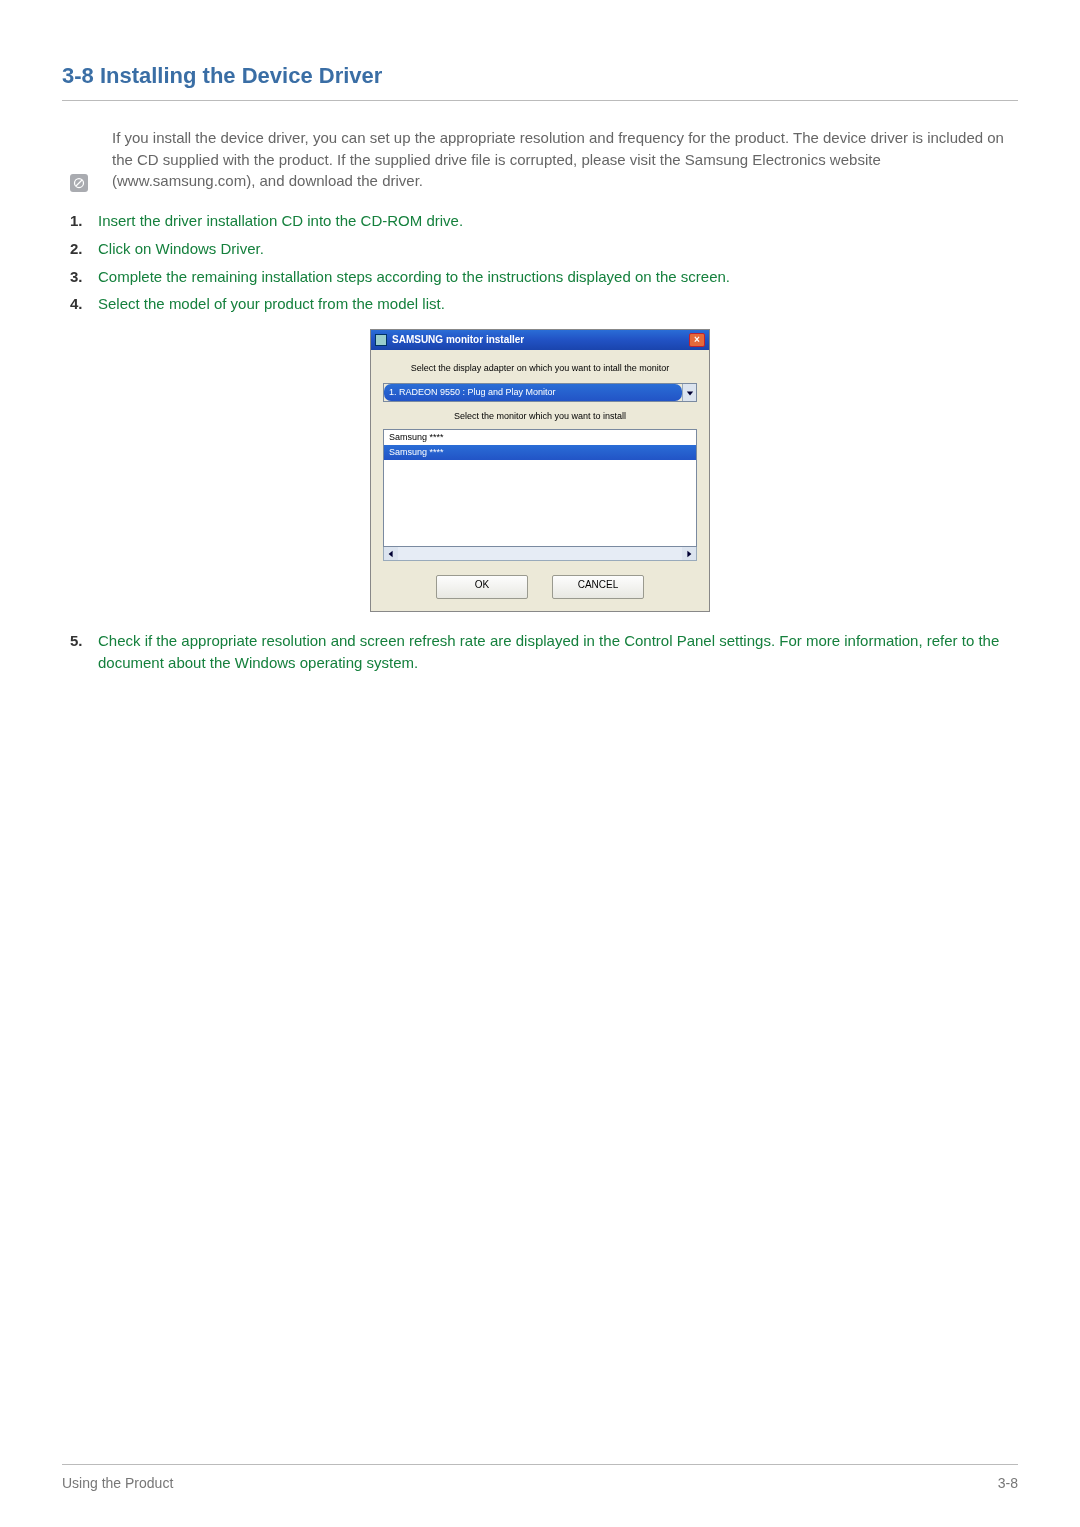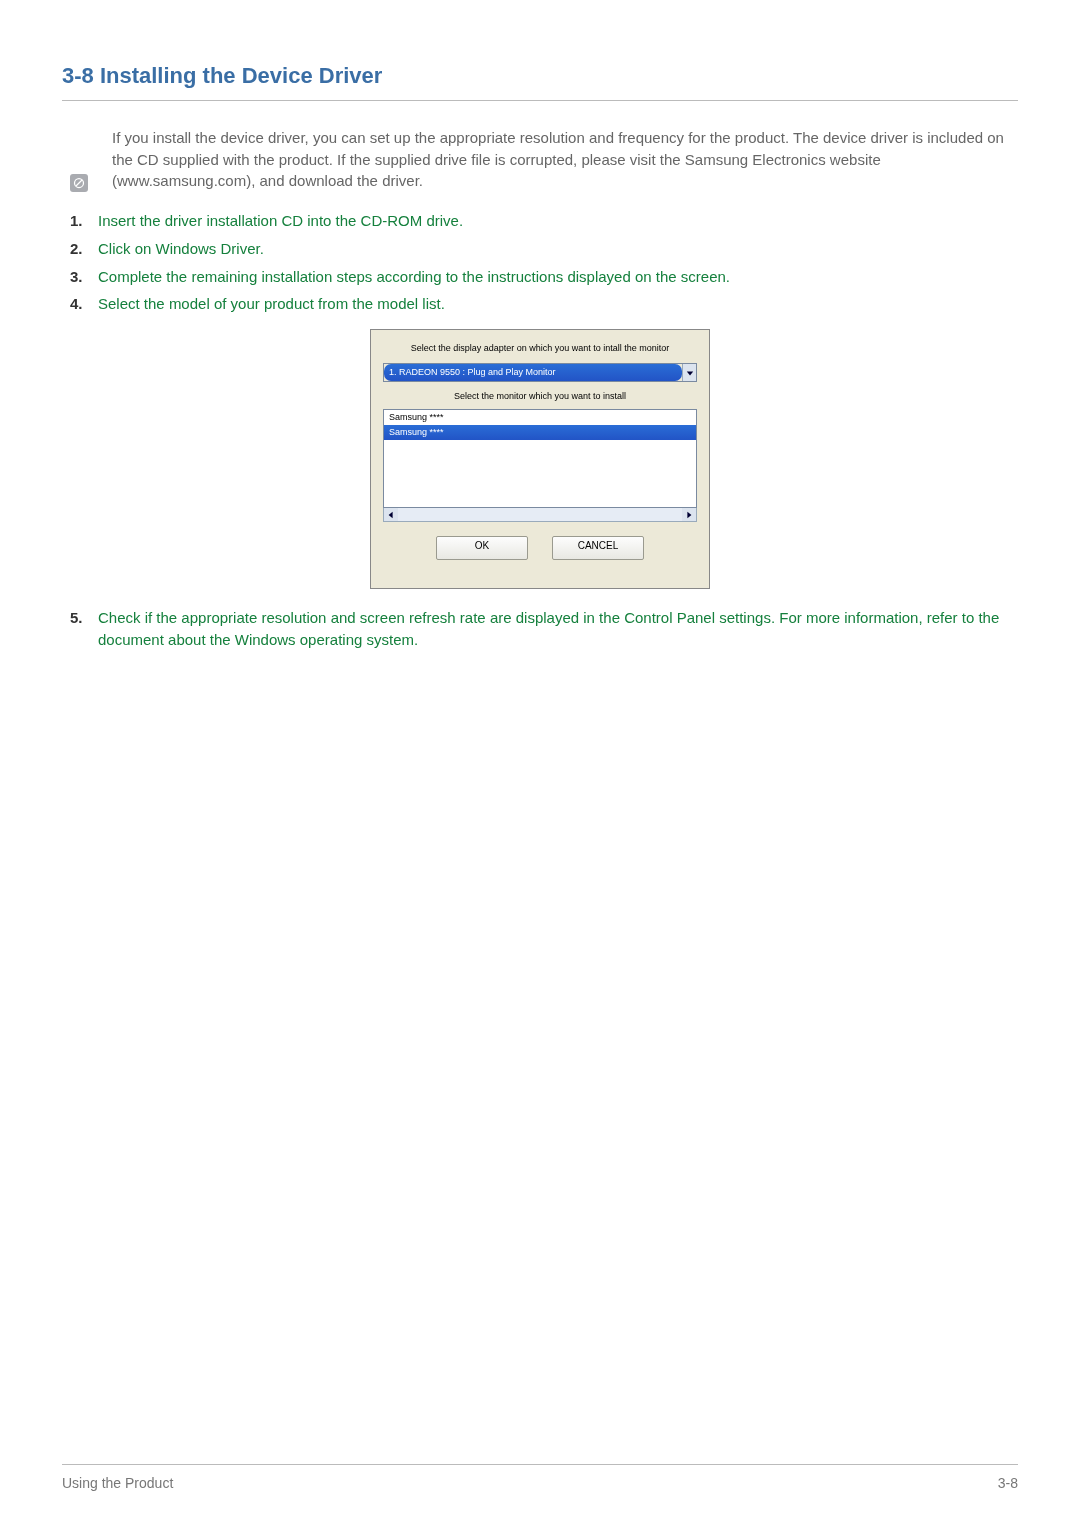--- a/index.html
+++ b/index.html
@@ -98,21 +98,21 @@
     width: 16px; height: 14px;
     background: #e66a3a;
     border: 1px solid #b23;
     border-radius: 2px;
     color:#fff;
     text-align:center;
     line-height:12px;
     font-size:10px;
     font-weight:bold;
   }
-  .dialog-body { padding: 8px 12px 28px 12px; }
+  .dialog-body { padding: 8px 12px 12px 12px; }
   .d-text1 { text-align: center; font-size: 9px; margin: 4px 0 8px; }
   .dropdown {
     display:flex; width:100%;
     border:1px solid #7a8aa0;
   }
   .dropdown .dd-sel {
     flex:1;
     background: linear-gradient(to bottom,#2a6dd6,#2254c6);
     color:#fff;
     padding:2px 5px;
@@ -122,21 +122,21 @@
   .dropdown .dd-btn {
     width:14px;
     background:#dce4ef;
     border-left:1px solid #9ab;
     display:flex;align-items:center;justify-content:center;
   }
   .dd-btn svg{width:8px;height:8px;fill:#003;}
   .d-text2 { text-align: center; font-size: 9px; margin: 8px 0 6px; }
   .listbox {
     border:1px solid #7a8aa0;
-    height:99px;
+    height:118px;
     background:#fff;
     font-size:9px;
     overflow:hidden;
   }
   .listbox .li-item { padding:1px 5px; }
   .listbox .li-item.sel {
     background: linear-gradient(to bottom,#2a6dd6,#2254c6);
     color:#fff;
   }
   .hscroll {
@@ -196,20 +196,26 @@
 
   <ol class="steps">
     <li>Insert the driver installation CD into the CD-ROM drive.</li>
     <li>Click on Windows Driver.</li>
     <li>Complete the remaining installation steps according to the instructions displayed on the screen.</li>
     <li>Select the model of your product from the model list.</li>
   </ol>
 
   <div class="dialog-wrap">
     <div class="dialog">
+      <div class="titlebar">
+        <div class="app-icon"></div>
+        <span class="t-title">SAMSUNG monitor installer</span>
+        <span class="spacer"></span>
+        <div class="close-btn">×</div>
+      </div>
       <div class="dialog-body">
         <div class="d-text1">Select the display adapter on which you want to intall the monitor</div>
 
         <div class="dropdown">
           <div class="dd-sel">1. RADEON 9550 : Plug and Play Monitor</div>
           <div class="dd-btn">
             <svg viewBox="0 0 10 10">
                 <polygon points="1,3 9,3 5,8"></polygon>
               </svg>
           </div>

